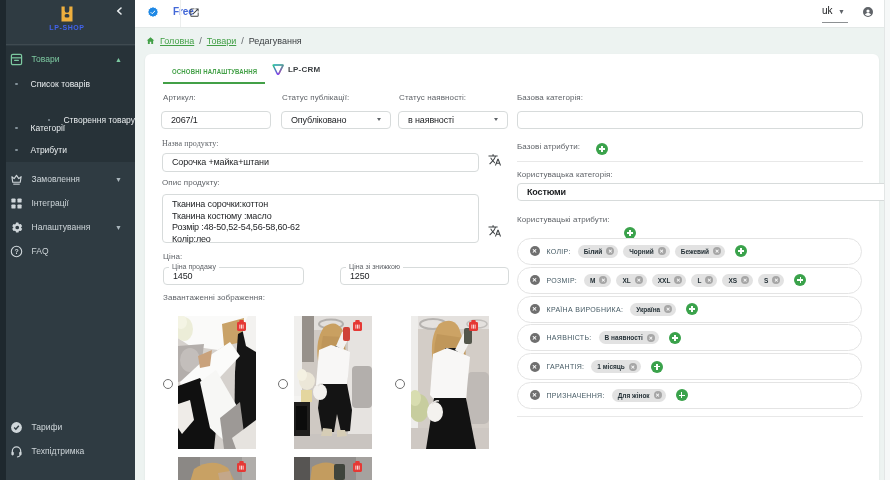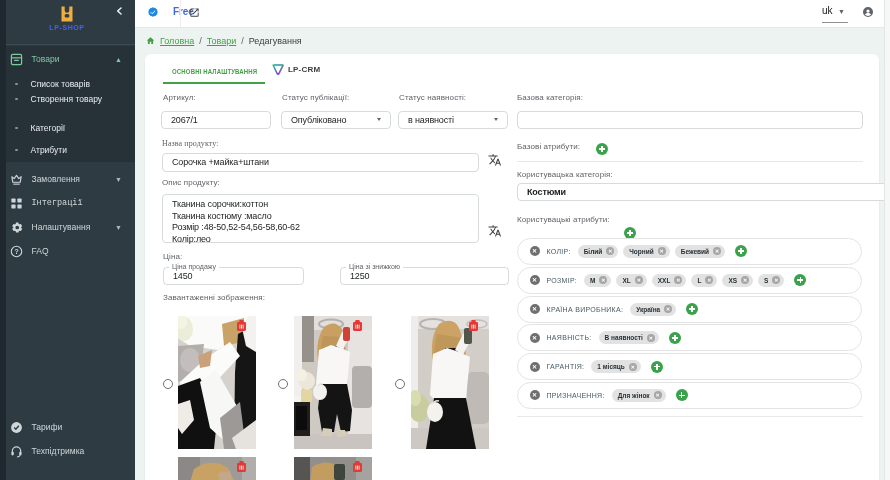--- a/index.html
+++ b/index.html
@@ -92,42 +92,42 @@
       <path d="M1.5 5.2 h11" stroke="#7dc9a1" stroke-width="1.3"></path>
       <path d="M5 8 h4" stroke="#7dc9a1" stroke-width="1.3" stroke-linecap="round"></path>
     </svg>
   <span class="mtxt" style="color:#7dc9a1;">Товари</span>
   <span class="mcaret" style="color:#7dc9a1; font-size:7px;">▲</span>
 </div>
 <div class="srow" style="top:73px;">
     <span class="dot"></span>
     <span class="stxt">Список товарів</span>
   </div>
-<div class="srow" style="top:88px;">
+<div class="srow" style="top:109px;justify-content:flex-end;">
     <span class="dot"></span>
     <span class="stxt">Створення товару</span>
   </div>
 <div class="srow" style="top:117px;">
     <span class="dot"></span>
     <span class="stxt">Категорії</span>
   </div>
 <div class="srow" style="top:139px;">
     <span class="dot"></span>
     <span class="stxt">Атрибути</span>
   </div>
 
 <div class="mrow" style="top:168px;">
   <svg class="mico" viewBox="0 0 14 14">
       <path d="M2 4 l2.5 2 L7 2.5 9.5 6 12 4 l-1 6 h-8 z" fill="none" stroke="#cfd6da" stroke-width="1.2" stroke-linejoin="round"></path>
       <path d="M3.5 12 h7" stroke="#cfd6da" stroke-width="1.2"></path>
     </svg>
   <span class="mtxt">Замовлення</span>
   <span class="mcaret">▼</span>
 </div>
-<div class="mrow" style="top:192px;font-family:Liberation Mono, monospace;">
+<div class="mrow" style="top:192px;">
   <svg class="mico" viewBox="0 0 14 14">
       <rect x="1.5" y="1.5" width="4.5" height="4.5" rx="1" fill="#cfd6da"></rect>
       <rect x="8" y="1.5" width="4.5" height="4.5" rx="1" fill="#cfd6da"></rect>
       <rect x="1.5" y="8" width="4.5" height="4.5" rx="1" fill="#cfd6da"></rect>
       <rect x="8" y="8" width="4.5" height="4.5" rx="1" fill="#cfd6da"></rect>
     </svg>
   <span class="mtxt">Інтеграції</span>
 </div>
 <div class="mrow" style="top:216px;">
   <svg class="mico" viewBox="0 0 14 14">

